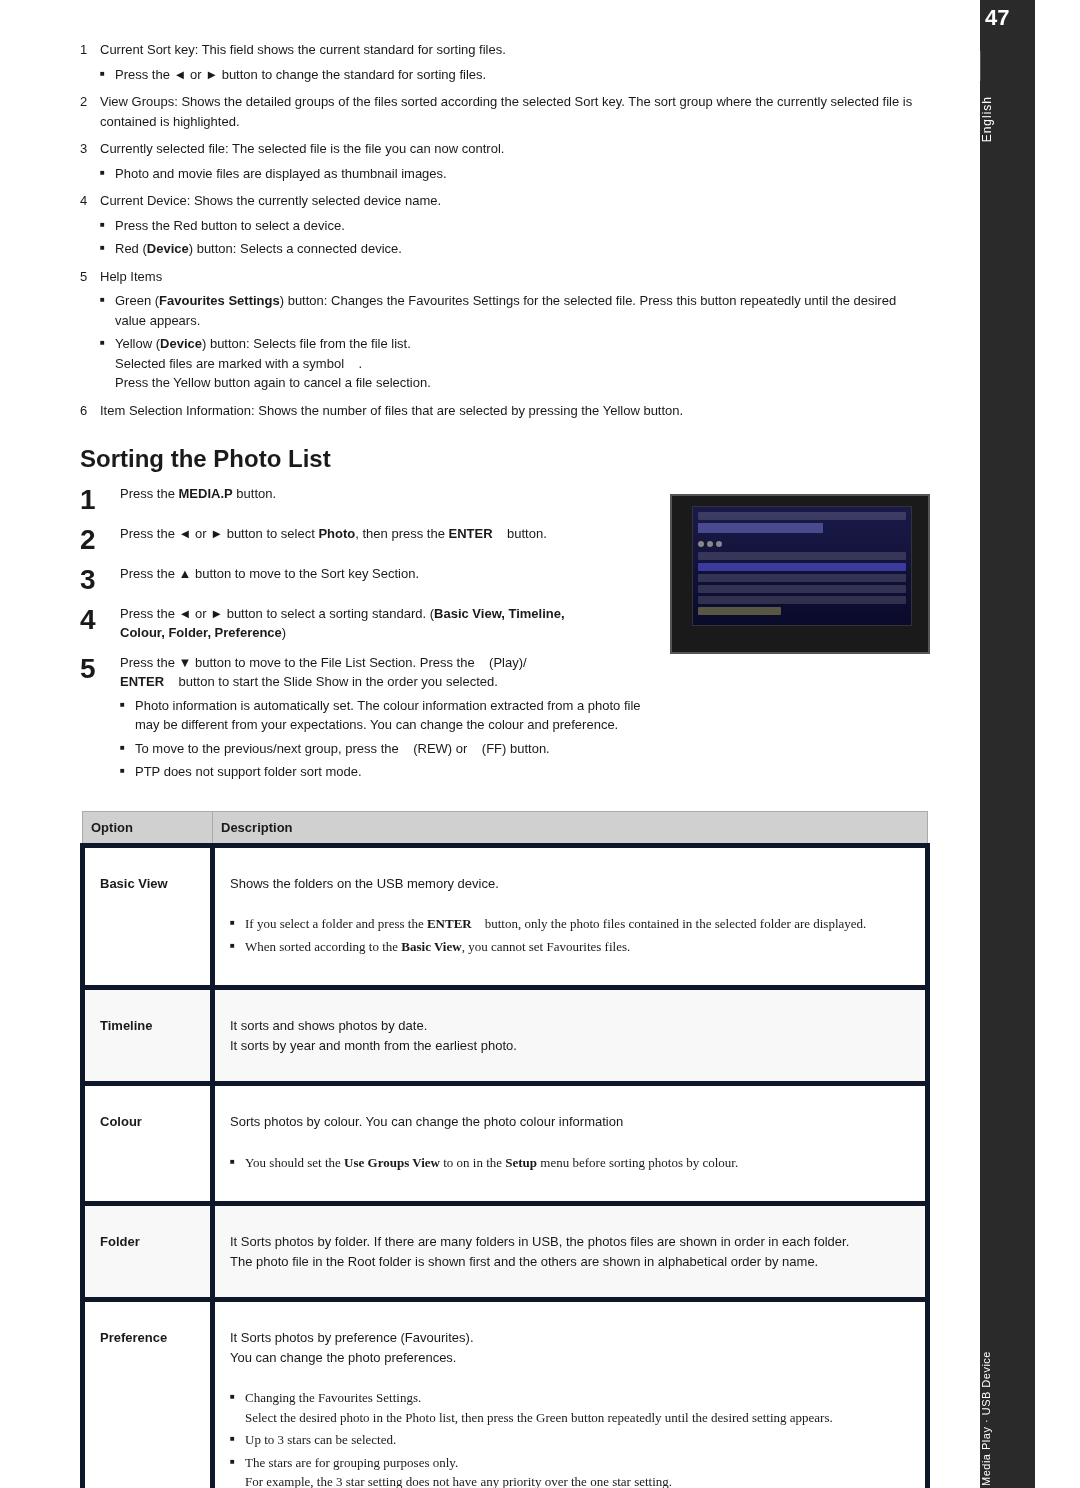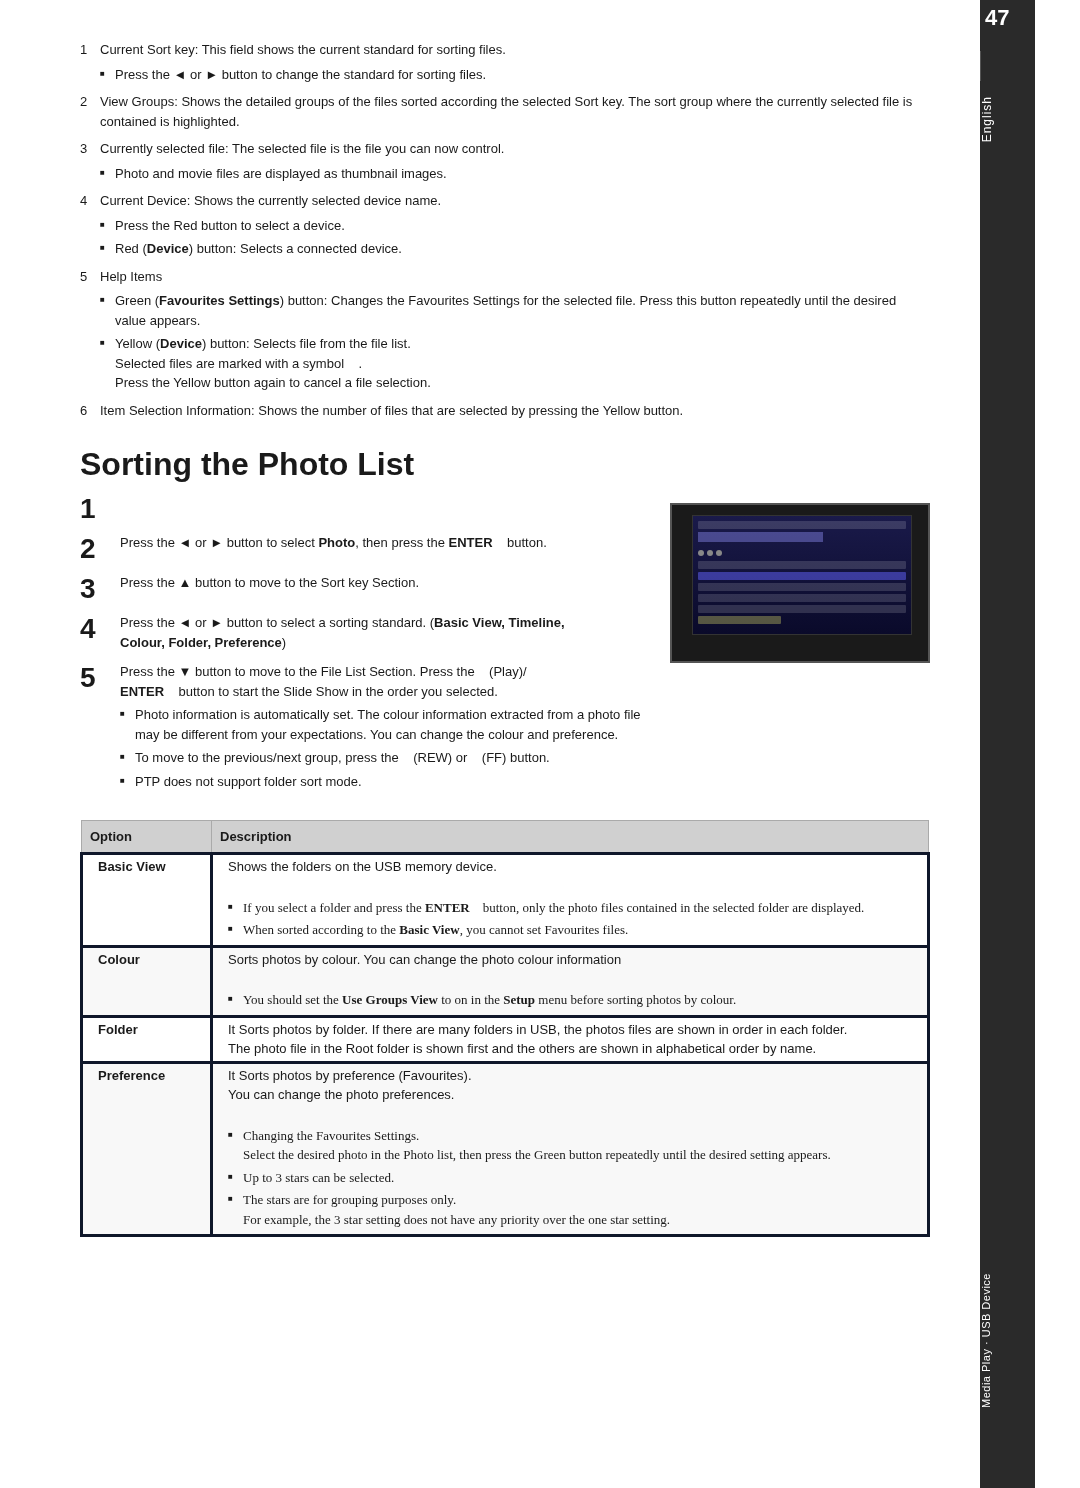--- a/index.html
+++ b/index.html
@@ -96,21 +96,21 @@
 
     .sub-list li::before {
       content: '■';
       position: absolute;
       left: 0;
       font-size: 8px;
       top: 3px;
     }
 
     .section-title {
-      font-size: 32px;
+      font-size: 24px;
       font-weight: bold;
       margin: 25px 0 10px 0;
       line-height: 1.2;
     }
 
     .section-intro {
       margin-bottom: 15px;
       line-height: 1.5;
     }
 
@@ -233,22 +233,22 @@
     .option-table tbody tr {
       border: 1px solid #ccc;
       vertical-align: top;
     }
 
     .option-table tbody tr:nth-child(even) {
       background: #f8f8f8;
     }
 
     .option-table td {
-      padding: 2px 15px;
-      border: 3px solid #0f172a;
+      padding: 26px 15px;
+      border: 5px solid #0f172a;
       line-height: 1.5;
     }
 
     .option-name {
       font-weight: bold;
       width: 130px;
       min-width: 130px;
     }
 
     .desc-sub-list {
@@ -325,20 +325,23 @@
       </li>
     </ul>
 
     <h1 class="section-title">Sorting the Photo List</h1>
 
     <div class="steps-area">
       <div class="steps-left">
 
         <div class="step">
           <div class="step-number">1</div>
+          <div class="step-content">
+            Press the <strong>MEDIA.P</strong> button.
+          </div>
         </div>
 
         <div class="step">
           <div class="step-number">2</div>
           <div class="step-content">
             Press the ◄ or ► button to select <strong>Photo</strong>, then press the <strong>ENTER</strong>&nbsp;&nbsp;&nbsp; button.
           </div>
         </div>
 
         <div class="step">
@@ -404,20 +407,27 @@
           <td class="option-name">Basic View</td>
           <td>
             Shows the folders on the USB memory device.
             <ul class="desc-sub-list">
               <li>If you select a folder and press the <strong>ENTER</strong>&nbsp;&nbsp;&nbsp; button, only the photo files contained in the selected folder are displayed.</li>
               <li>When sorted according to the <strong>Basic View</strong>, you cannot set Favourites files.</li>
             </ul>
           </td>
         </tr>
         <tr>
+          <td class="option-name"><strong>Timeline</strong></td>
+          <td>
+            It sorts and shows photos by date.<br>
+            It sorts by year and month from the earliest photo.
+          </td>
+        </tr>
+        <tr>
           <td class="option-name"><strong>Colour</strong></td>
           <td>
             Sorts photos by colour. You can change the photo colour information
             <ul class="desc-sub-list">
               <li>You should set the <strong>Use Groups View</strong> to on in the <strong>Setup</strong> menu before sorting photos by colour.</li>
             </ul>
           </td>
         </tr>
         <tr>
           <td class="option-name"><strong>Folder</strong></td>

